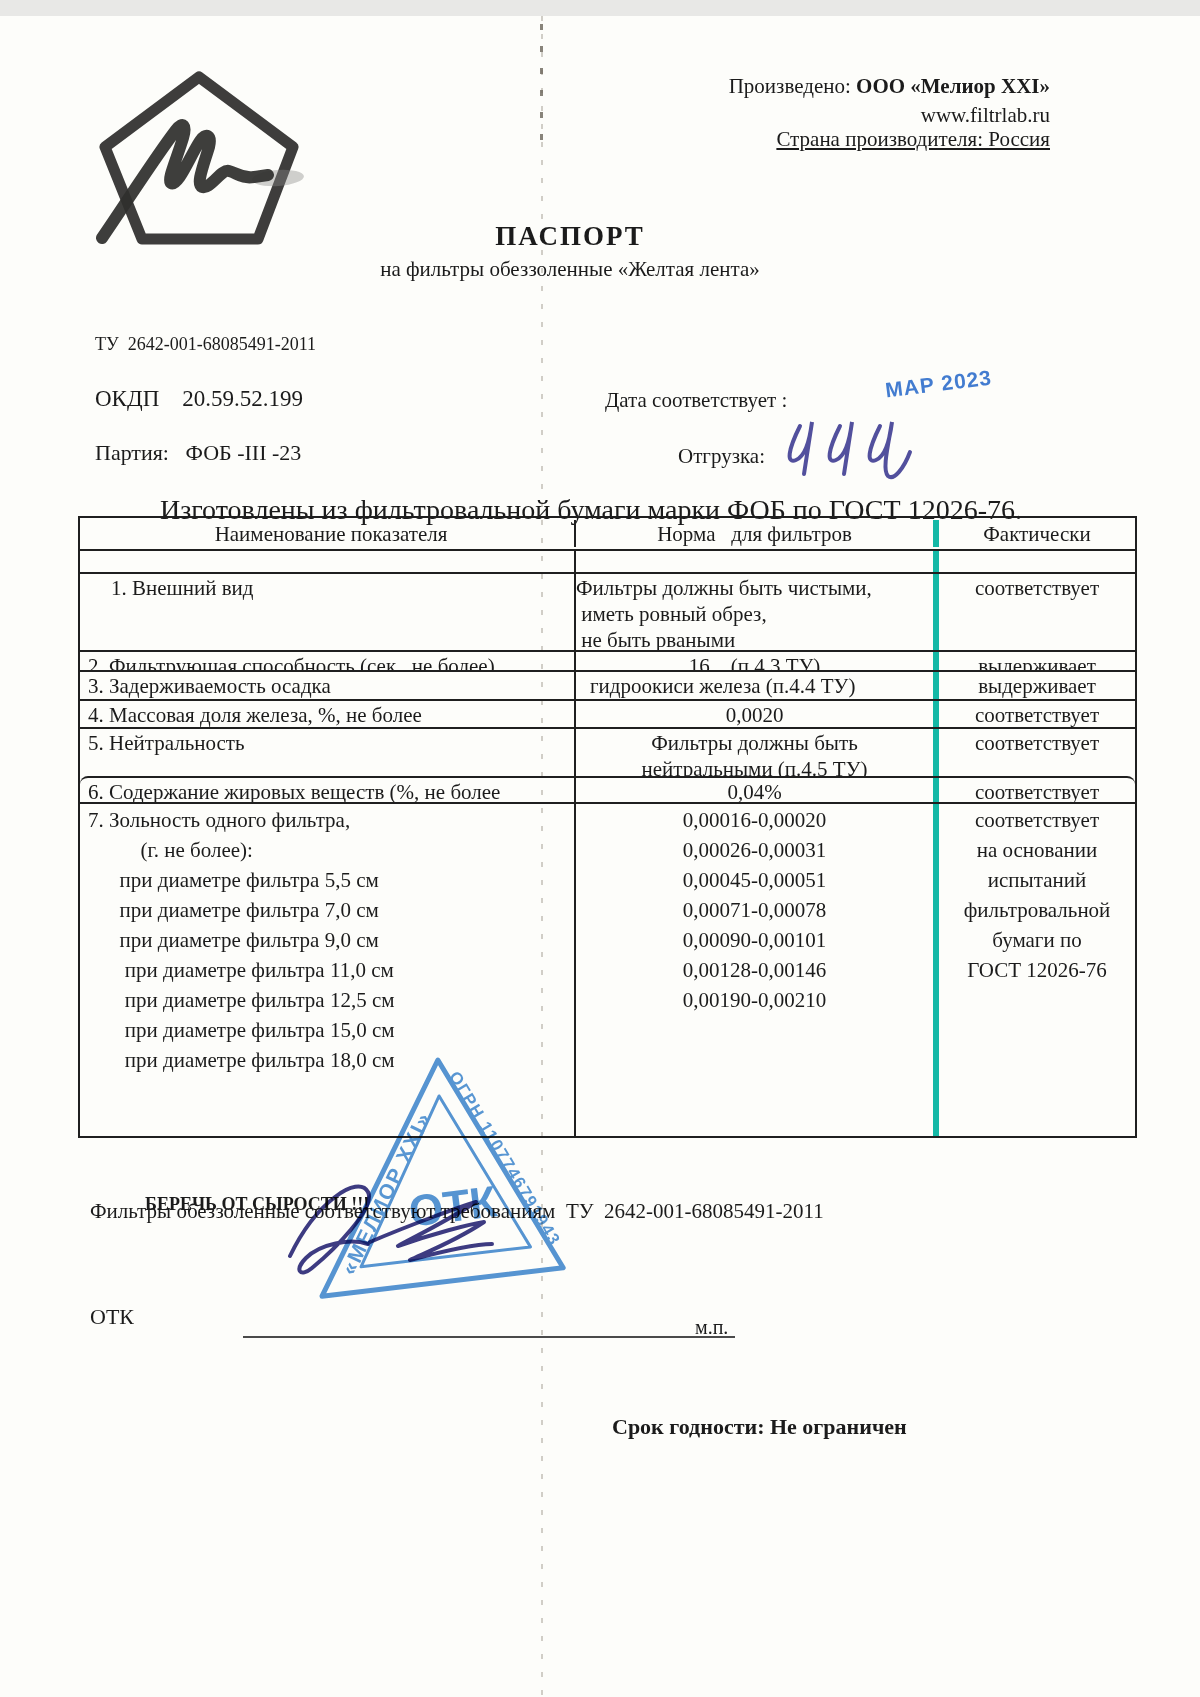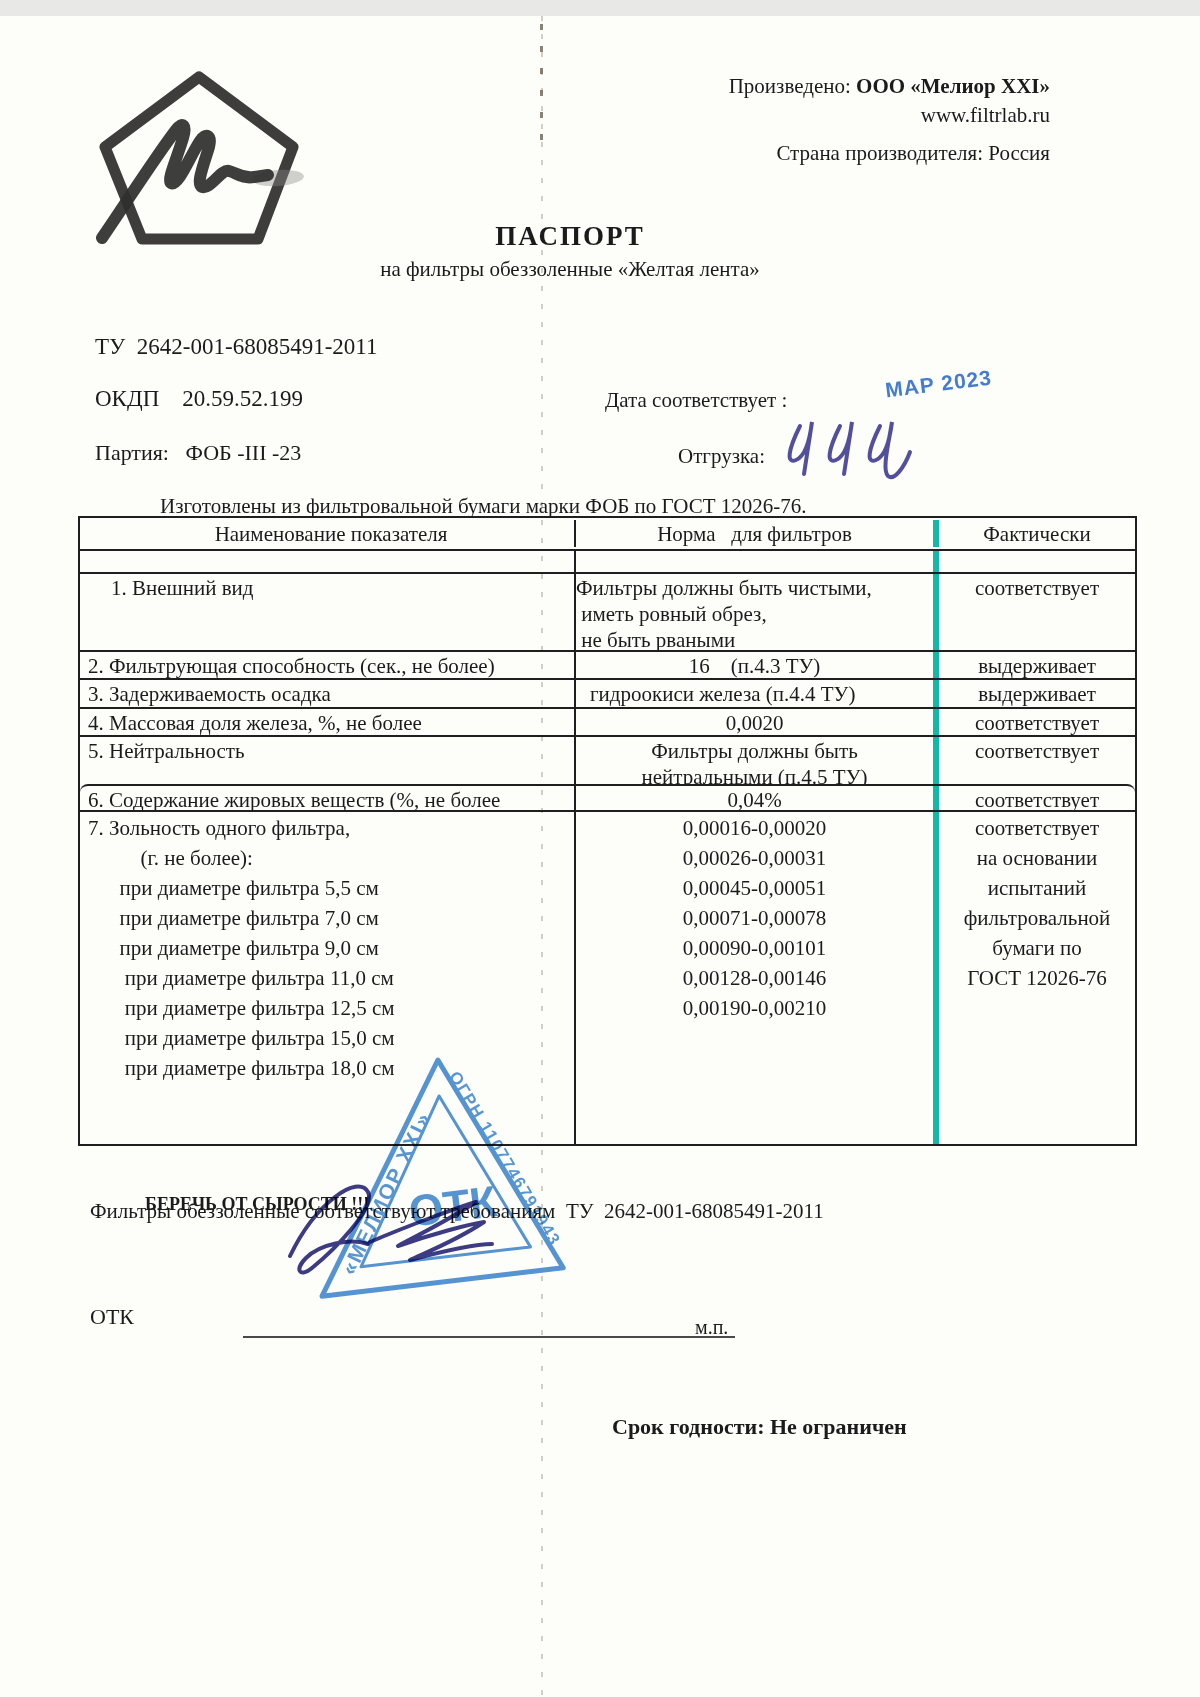--- a/index.html
+++ b/index.html
@@ -12,32 +12,32 @@
   
   .fold{left:541px;top:0;width:2px;height:1697px;opacity:.45;
         background:repeating-linear-gradient(to bottom,#9a9488 0 5px,transparent 5px 18px);}
   .fold-marks{left:540px;top:8px;width:3px;height:120px;opacity:.8;
         background:repeating-linear-gradient(to bottom,#6b655a 0 6px,transparent 6px 22px);}
 
   
   .hdr-right{right:150px;text-align:right;font-size:21px;line-height:27px;}
   .producer{top:57px;}
   .site{top:86px;}
-  .country{top:124px;}
+  .country{top:110px;text-decoration:underline;}
 
   .title-wrap{left:0;top:205px;width:1140px;text-align:center;}
   .title{font-size:27px;font-weight:bold;letter-spacing:2px;}
   .subtitle{font-size:21px;margin-top:5px;}
 
-  .tu{left:95px;top:318px;font-size:23px;}
+  .tu{left:95px;top:318px;font-size:18px;}
   .okdp{left:95px;top:370px;font-size:23px;}
   .datelbl{left:605px;top:372px;font-size:21px;}
   .batch{left:95px;top:424px;font-size:22px;}
   .shiplbl{left:678px;top:428px;font-size:21px;}
-  .madefrom{left:160px;top:478px;font-size:21px;}
+  .madefrom{left:160px;top:478px;font-size:28px;}
 
   .date-stamp{left:885px;top:356px;font-family:"Liberation Sans","DejaVu Sans",sans-serif;
       font-weight:bold;font-size:21px;letter-spacing:1px;color:#2e6fd0;
       transform:rotate(-7deg);opacity:.9;mix-blend-mode:multiply;}
 
   
   .spec-table{left:78px;top:500px;width:1055px;border:2px solid #1f1f1f;background:transparent;}
   .trow{display:flex;border-top:2px solid #1f1f1f;box-sizing:border-box;overflow:hidden;}
   .trow.thead{border-top:none;align-items:center;}
   .tcell{box-sizing:border-box;font-size:21px;line-height:26px;padding-top:1px;white-space:pre;overflow:hidden;}
@@ -109,21 +109,21 @@
   <div class="trow" style="height: 23px;">
         <div class="tcell name" style="text-align: left;"><div class="tline"></div></div>
         <div class="tcell norm" style="text-align: center;"><div class="tline"></div></div>
         <div class="tcell fact" style="text-align: center;"><div class="tline"></div></div>
       </div>
       <div class="trow" style="height: 78px;">
         <div class="tcell name" style="text-align: left; padding-left: 31px;"><div class="tline">1. Внешний вид</div></div>
         <div class="tcell norm" style="text-align: left;"><div class="tline">Фильтры должны быть чистыми,</div><div class="tline"> иметь ровный обрез,</div><div class="tline"> не быть рваными</div></div>
         <div class="tcell fact" style="text-align: center;"><div class="tline">соответствует</div></div>
       </div>
-      <div class="trow" style="height: 28px;">
+      <div class="trow" style="height: 20px;">
         <div class="tcell name" style="text-align: left;"><div class="tline">2. Фильтрующая способность (сек., не более)</div></div>
         <div class="tcell norm" style="text-align: center;"><div class="tline">16    (п.4.3 ТУ)</div></div>
         <div class="tcell fact" style="text-align: center;"><div class="tline">выдерживает</div></div>
       </div>
       <div class="trow" style="height: 29px;">
         <div class="tcell name" style="text-align: left;"><div class="tline">3. Задерживаемость осадка</div></div>
         <div class="tcell norm" style="text-align: left; padding-left: 14px;"><div class="tline">гидроокиси железа (п.4.4 ТУ)</div></div>
         <div class="tcell fact" style="text-align: center;"><div class="tline">выдерживает</div></div>
       </div>
       <div class="trow" style="height: 28px;">

